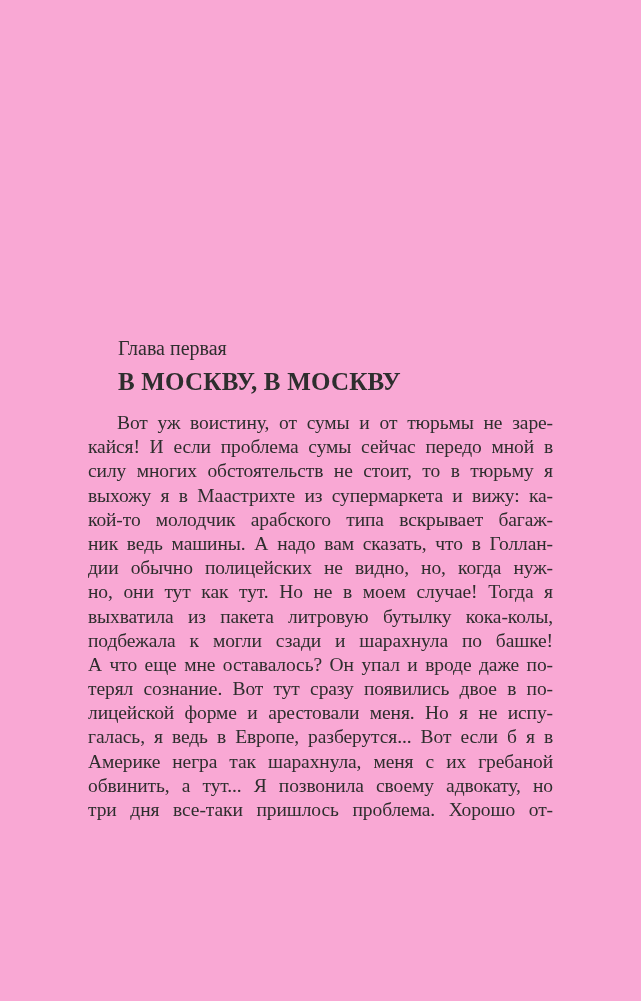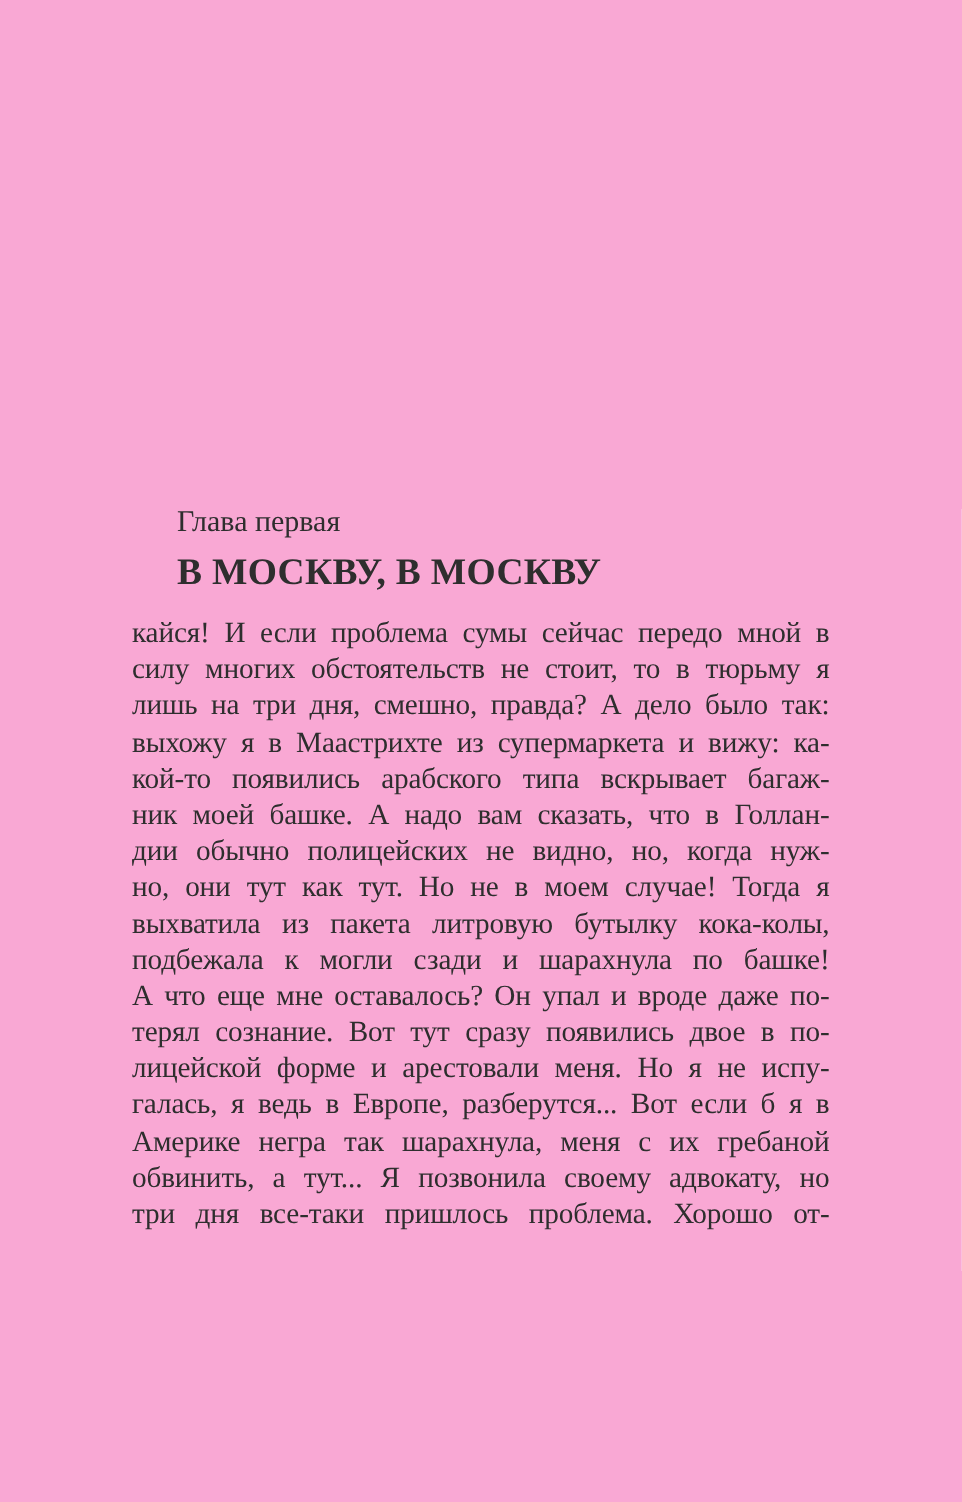--- a/index.html
+++ b/index.html
@@ -52,26 +52,26 @@
   }
 </style>
 </head>
 <body>
 
 <div class="page">
   <div class="textblock">
     <div class="chapter-label">Глава первая</div>
     <div class="chapter-title">В МОСКВУ, В МОСКВУ</div>
     <div class="body-text">
+      <div class="line indent">Вот уж воистину, от сумы и от тюрьмы не заре-</div>
       <div class="line">кайся! И если проблема сумы сейчас передо мной в</div>
       <div class="line">силу многих обстоятельств не стоит, то в тюрьму я</div>
-      <div class="line">лишь на три дня, смешно, правда? А дело было так:</div>
       <div class="line">выхожу я в Маастрихте из супермаркета и вижу: ка-</div>
-      <div class="line">кой-то появились арабского типа вскрывает багаж-</div>
-      <div class="line">ник моей башке. А надо вам сказать, что в Голлан-</div>
+      <div class="line">кой-то молодчик арабского типа вскрывает багаж-</div>
+      <div class="line">ник ведь машины. А надо вам сказать, что в Голлан-</div>
       <div class="line">дии обычно полицейских не видно, но, когда нуж-</div>
       <div class="line">но, они тут как тут. Но не в моем случае! Тогда я</div>
       <div class="line">выхватила из пакета литровую бутылку кока-колы,</div>
       <div class="line">подбежала к могли сзади и шарахнула по башке!</div>
       <div class="line">А что еще мне оставалось? Он упал и вроде даже по-</div>
       <div class="line">терял сознание. Вот тут сразу появились двое в по-</div>
       <div class="line">лицейской форме и арестовали меня. Но я не испу-</div>
       <div class="line">галась, я ведь в Европе, разберутся... Вот если б я в</div>
       <div class="line">Америке негра так шарахнула, меня с их гребаной</div>
       <div class="line">обвинить, а тут... Я позвонила своему адвокату, но</div>

